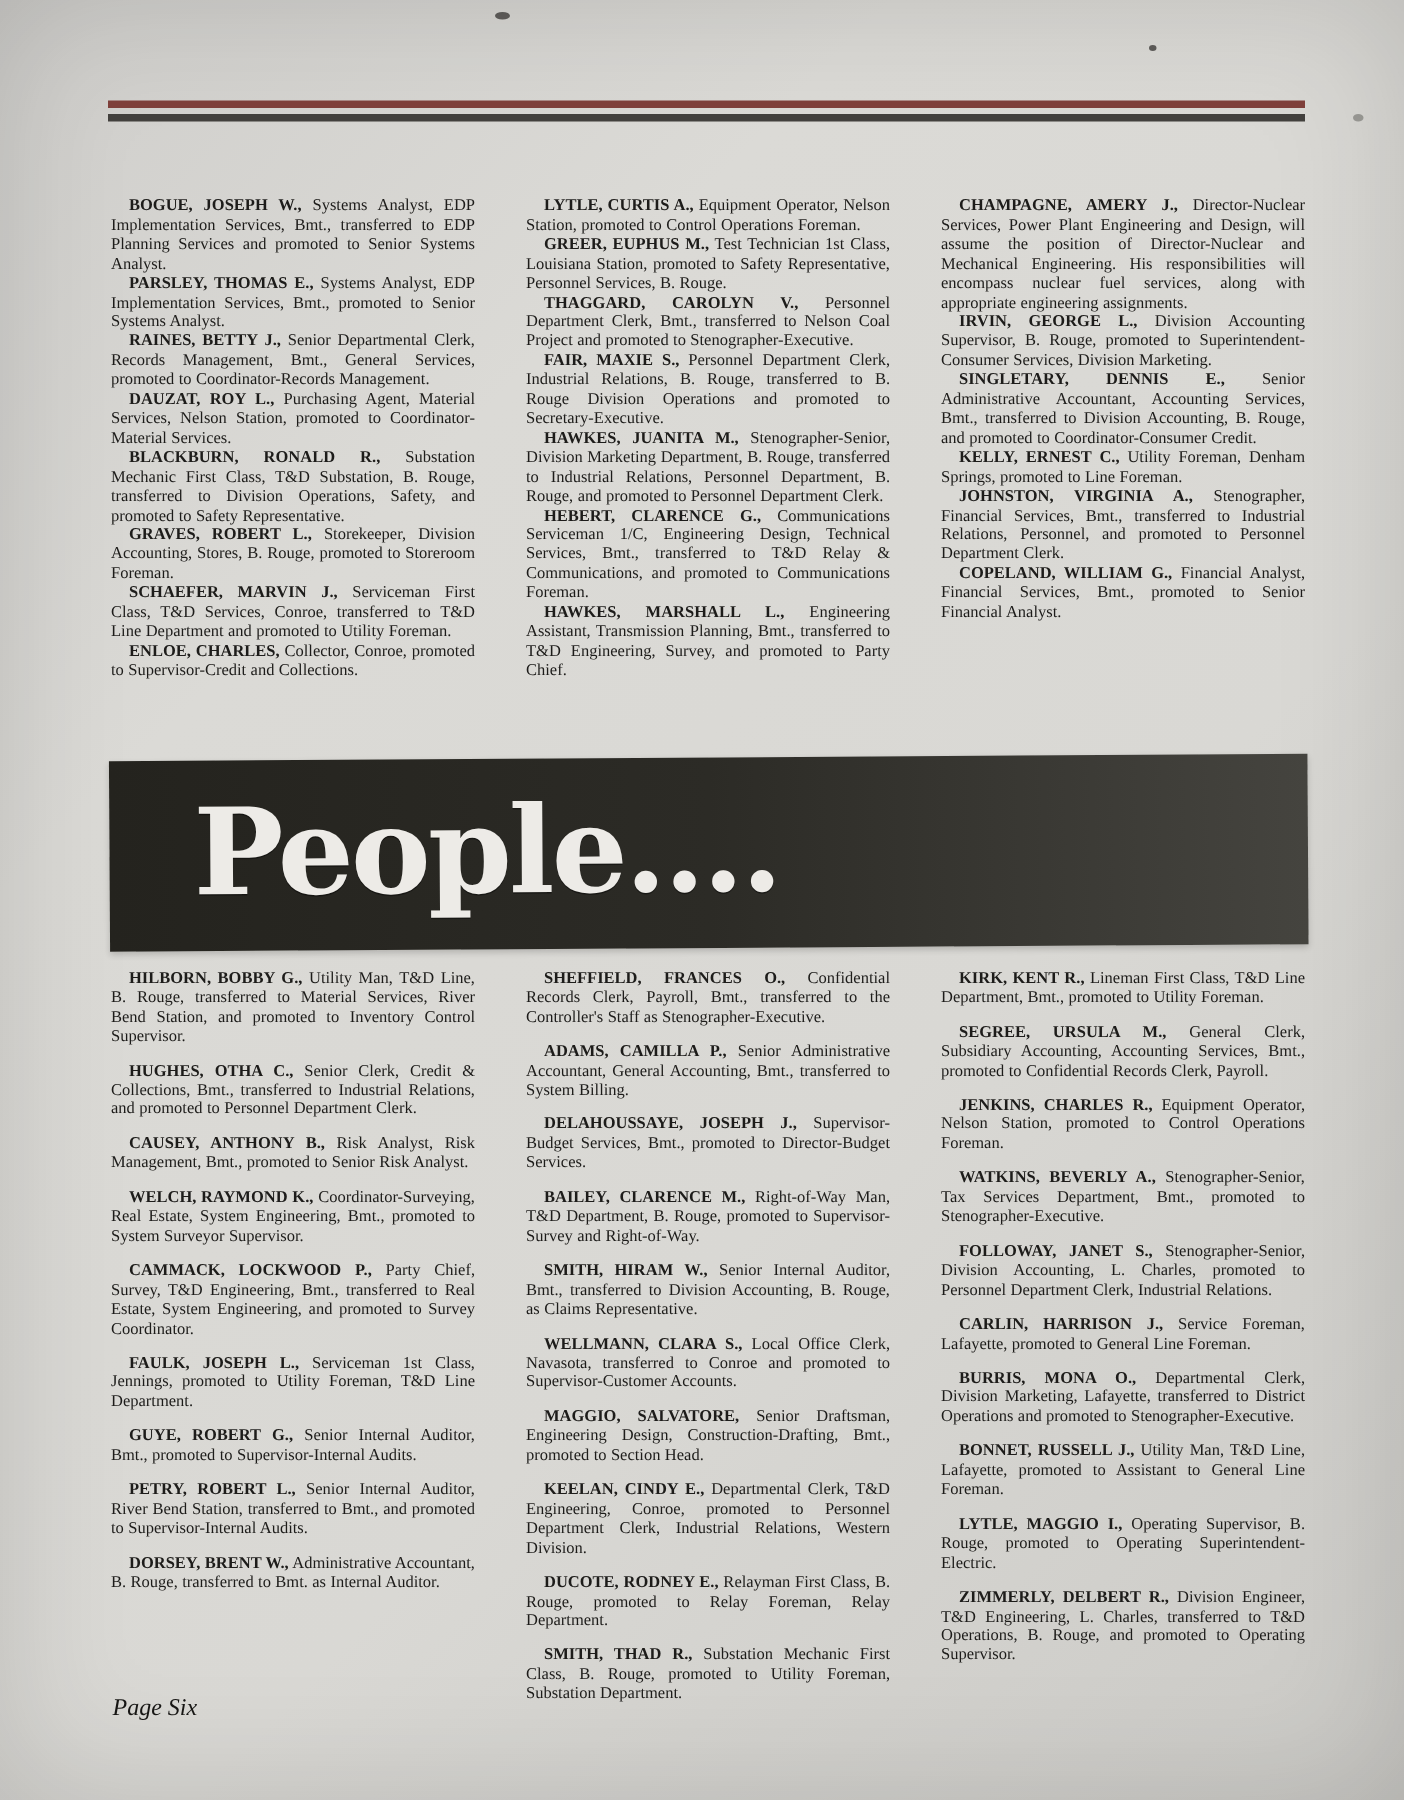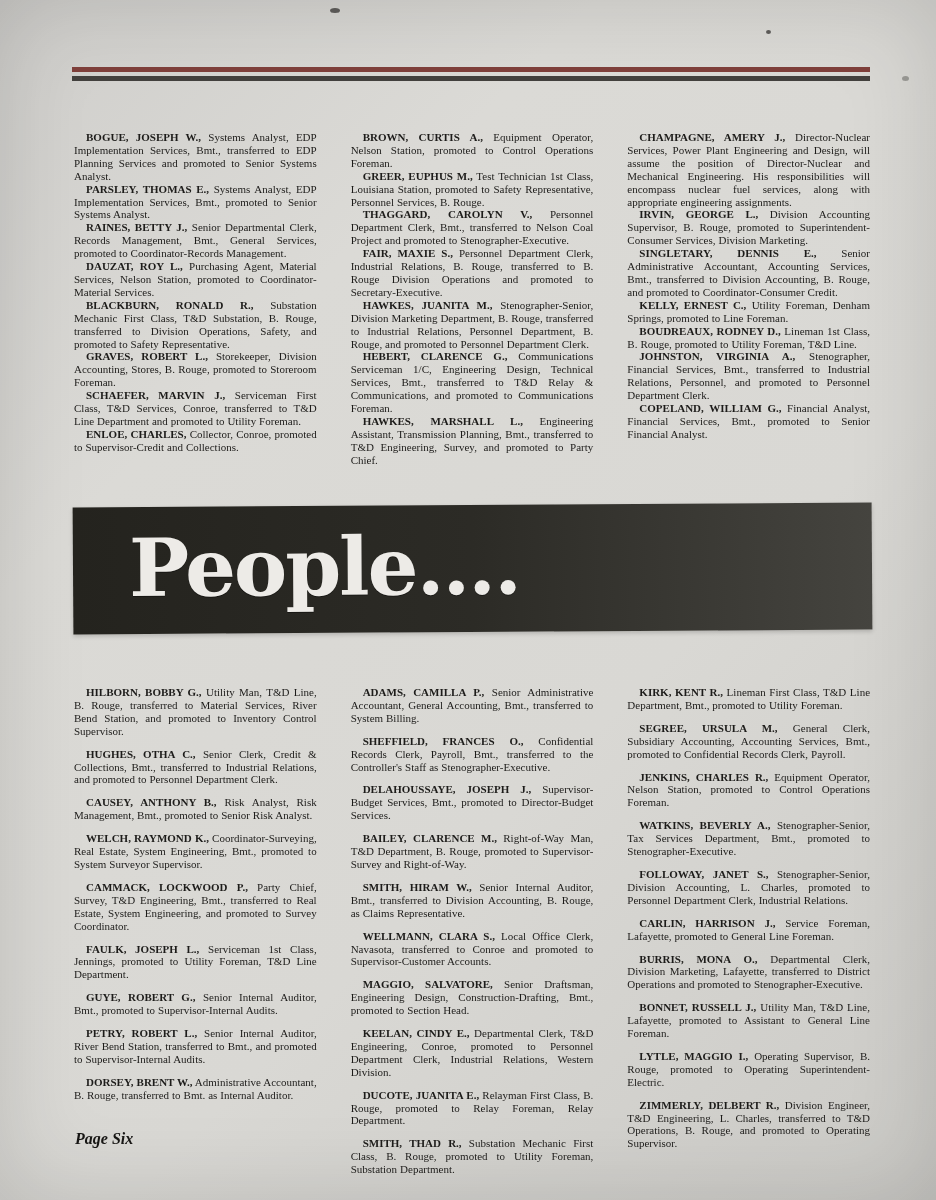--- a/index.html
+++ b/index.html
@@ -10,21 +10,21 @@
     background: linear-gradient(135deg,#cfcecb 0%, #dbdad6 28%, #d9d8d4 62%, #cbcac6 100%);
     box-shadow: inset 0 0 90px rgba(0,0,0,0.14);
     font-family:"Liberation Serif","DejaVu Serif",serif;
     color:#1d1c1a;
   }
   .rule { position:absolute; left:72px; width:798px; }
   .rule-red  { top:67px; height:5px; background:#7e3f3a; }
   .rule-dark { top:76px; height:5px; background:#42403d; }
   .section { position:absolute; left:74px; width:796px; display:flex; gap:34px; }
   .top-section { top:131px; }
-  .bottom-section { top:646px;margin-top:40px; }
+  .bottom-section { top:646px; }
   .col { flex:1; min-width:0; }
   .entry {
     font-size:11px; line-height:12.9px;
     text-align:justify; text-indent:12px;
     word-spacing:0.2px;
   }
   .entry b { font-weight:bold; }
   .spaced .entry { margin-bottom:10px; }
   .banner {
     position:absolute; left:73px; top:505px; width:799px; height:127px;
@@ -34,21 +34,21 @@
     box-shadow: 0 2px 4px rgba(0,0,0,0.18);
   }
   .banner-title {
     font-family:"DejaVu Serif","Liberation Serif",serif;
     font-weight:bold; font-size:80px; letter-spacing:-2px;
     color:#edebe7; padding-left:56px; padding-bottom:6px;
     text-shadow: 0 1px 0 rgba(0,0,0,0.4);
   }
   .footer {
     position:absolute; left:75px; top:1130px;
-    font-size:16px; font-weight:bold; font-style:italic; color:#171614;
+    font-size:16px; font-weight:normal; font-style:italic; color:#171614;
   }
   .speck { position:absolute; background:#3c3b38; border-radius:50%; opacity:0.8; }
   .s1 { left:330px; top:8px;  width:10px; height:5px; }
   .s2 { left:766px; top:30px; width:5px;  height:4px; }
   .s3 { left:902px; top:76px; width:7px;  height:5px; opacity:0.4; }
 </style>
 </head>
 <body>
 
 <div class="page">
@@ -65,34 +65,33 @@
         <p class="entry"><b>BOGUE, JOSEPH W.,</b> Systems Analyst, EDP Implementation Services, Bmt., transferred to EDP Planning Services and promoted to Senior Systems Analyst.</p>
         <p class="entry"><b>PARSLEY, THOMAS E.,</b> Systems Analyst, EDP Implementation Services, Bmt., promoted to Senior Systems Analyst.</p>
         <p class="entry"><b>RAINES, BETTY J.,</b> Senior Departmental Clerk, Records Management, Bmt., General Services, promoted to Coordinator-Records Management.</p>
         <p class="entry"><b>DAUZAT, ROY L.,</b> Purchasing Agent, Material Services, Nelson Station, promoted to Coordinator-Material Services.</p>
         <p class="entry"><b>BLACKBURN, RONALD R.,</b> Substation Mechanic First Class, T&amp;D Substation, B. Rouge, transferred to Division Operations, Safety, and promoted to Safety Representative.</p>
         <p class="entry"><b>GRAVES, ROBERT L.,</b> Storekeeper, Division Accounting, Stores, B. Rouge, promoted to Storeroom Foreman.</p>
         <p class="entry"><b>SCHAEFER, MARVIN J.,</b> Serviceman First Class, T&amp;D Services, Conroe, transferred to T&amp;D Line Department and promoted to Utility Foreman.</p>
         <p class="entry"><b>ENLOE, CHARLES,</b> Collector, Conroe, promoted to Supervisor-Credit and Collections.</p>
       </div>
     <div class="col">
-        <p class="entry"><b>BROWN, CURTIS A.,</b> Equipment Operator, Nelson Station, promoted to Control Operations Foreman.</p>
+        <p class="entry"><b>LYTLE, CURTIS A.,</b> Equipment Operator, Nelson Station, promoted to Control Operations Foreman.</p>
         <p class="entry"><b>GREER, EUPHUS M.,</b> Test Technician 1st Class, Louisiana Station, promoted to Safety Representative, Personnel Services, B. Rouge.</p>
         <p class="entry"><b>THAGGARD, CAROLYN V.,</b> Personnel Department Clerk, Bmt., transferred to Nelson Coal Project and promoted to Stenographer-Executive.</p>
         <p class="entry"><b>FAIR, MAXIE S.,</b> Personnel Department Clerk, Industrial Relations, B. Rouge, transferred to B. Rouge Division Operations and promoted to Secretary-Executive.</p>
         <p class="entry"><b>HAWKES, JUANITA M.,</b> Stenographer-Senior, Division Marketing Department, B. Rouge, transferred to Industrial Relations, Personnel Department, B. Rouge, and promoted to Personnel Department Clerk.</p>
         <p class="entry"><b>HEBERT, CLARENCE G.,</b> Communications Serviceman 1/C, Engineering Design, Technical Services, Bmt., transferred to T&amp;D Relay &amp; Communications, and promoted to Communications Foreman.</p>
         <p class="entry"><b>HAWKES, MARSHALL L.,</b> Engineering Assistant, Transmission Planning, Bmt., transferred to T&amp;D Engineering, Survey, and promoted to Party Chief.</p>
       </div>
     <div class="col">
         <p class="entry"><b>CHAMPAGNE, AMERY J.,</b> Director-Nuclear Services, Power Plant Engineering and Design, will assume the position of Director-Nuclear and Mechanical Engineering. His responsibilities will encompass nuclear fuel services, along with appropriate engineering assignments.</p>
         <p class="entry"><b>IRVIN, GEORGE L.,</b> Division Accounting Supervisor, B. Rouge, promoted to Superintendent-Consumer Services, Division Marketing.</p>
         <p class="entry"><b>SINGLETARY, DENNIS E.,</b> Senior Administrative Accountant, Accounting Services, Bmt., transferred to Division Accounting, B. Rouge, and promoted to Coordinator-Consumer Credit.</p>
         <p class="entry"><b>KELLY, ERNEST C.,</b> Utility Foreman, Denham Springs, promoted to Line Foreman.</p>
-        <p class="entry"><b>BOUDREAUX, RODNEY D.,</b> Lineman 1st Class, B. Rouge, promoted to Utility Foreman, T&amp;D Line.</p>
         <p class="entry"><b>JOHNSTON, VIRGINIA A.,</b> Stenographer, Financial Services, Bmt., transferred to Industrial Relations, Personnel, and promoted to Personnel Department Clerk.</p>
         <p class="entry"><b>COPELAND, WILLIAM G.,</b> Financial Analyst, Financial Services, Bmt., promoted to Senior Financial Analyst.</p>
       </div>
   </div>
 
   <div class="banner">
     <span class="banner-title">People....</span>
   </div>
 
   <div class="section bottom-section spaced">
@@ -101,29 +100,29 @@
         <p class="entry"><b>HUGHES, OTHA C.,</b> Senior Clerk, Credit &amp; Collections, Bmt., transferred to Industrial Relations, and promoted to Personnel Department Clerk.</p>
         <p class="entry"><b>CAUSEY, ANTHONY B.,</b> Risk Analyst, Risk Management, Bmt., promoted to Senior Risk Analyst.</p>
         <p class="entry"><b>WELCH, RAYMOND K.,</b> Coordinator-Surveying, Real Estate, System Engineering, Bmt., promoted to System Surveyor Supervisor.</p>
         <p class="entry"><b>CAMMACK, LOCKWOOD P.,</b> Party Chief, Survey, T&amp;D Engineering, Bmt., transferred to Real Estate, System Engineering, and promoted to Survey Coordinator.</p>
         <p class="entry"><b>FAULK, JOSEPH L.,</b> Serviceman 1st Class, Jennings, promoted to Utility Foreman, T&amp;D Line Department.</p>
         <p class="entry"><b>GUYE, ROBERT G.,</b> Senior Internal Auditor, Bmt., promoted to Supervisor-Internal Audits.</p>
         <p class="entry"><b>PETRY, ROBERT L.,</b> Senior Internal Auditor, River Bend Station, transferred to Bmt., and promoted to Supervisor-Internal Audits.</p>
         <p class="entry"><b>DORSEY, BRENT W.,</b> Administrative Accountant, B. Rouge, transferred to Bmt. as Internal Auditor.</p>
       </div>
     <div class="col">
+        <p class="entry"><b>SHEFFIELD, FRANCES O.,</b> Confidential Records Clerk, Payroll, Bmt., transferred to the Controller's Staff as Stenographer-Executive.</p>
         <p class="entry"><b>ADAMS, CAMILLA P.,</b> Senior Administrative Accountant, General Accounting, Bmt., transferred to System Billing.</p>
-        <p class="entry"><b>SHEFFIELD, FRANCES O.,</b> Confidential Records Clerk, Payroll, Bmt., transferred to the Controller's Staff as Stenographer-Executive.</p>
         <p class="entry"><b>DELAHOUSSAYE, JOSEPH J.,</b> Supervisor-Budget Services, Bmt., promoted to Director-Budget Services.</p>
         <p class="entry"><b>BAILEY, CLARENCE M.,</b> Right-of-Way Man, T&amp;D Department, B. Rouge, promoted to Supervisor-Survey and Right-of-Way.</p>
         <p class="entry"><b>SMITH, HIRAM W.,</b> Senior Internal Auditor, Bmt., transferred to Division Accounting, B. Rouge, as Claims Representative.</p>
         <p class="entry"><b>WELLMANN, CLARA S.,</b> Local Office Clerk, Navasota, transferred to Conroe and promoted to Supervisor-Customer Accounts.</p>
         <p class="entry"><b>MAGGIO, SALVATORE,</b> Senior Draftsman, Engineering Design, Construction-Drafting, Bmt., promoted to Section Head.</p>
         <p class="entry"><b>KEELAN, CINDY E.,</b> Departmental Clerk, T&amp;D Engineering, Conroe, promoted to Personnel Department Clerk, Industrial Relations, Western Division.</p>
-        <p class="entry"><b>DUCOTE, JUANITA E.,</b> Relayman First Class, B. Rouge, promoted to Relay Foreman, Relay Department.</p>
+        <p class="entry"><b>DUCOTE, RODNEY E.,</b> Relayman First Class, B. Rouge, promoted to Relay Foreman, Relay Department.</p>
         <p class="entry"><b>SMITH, THAD R.,</b> Substation Mechanic First Class, B. Rouge, promoted to Utility Foreman, Substation Department.</p>
       </div>
     <div class="col">
         <p class="entry"><b>KIRK, KENT R.,</b> Lineman First Class, T&amp;D Line Department, Bmt., promoted to Utility Foreman.</p>
         <p class="entry"><b>SEGREE, URSULA M.,</b> General Clerk, Subsidiary Accounting, Accounting Services, Bmt., promoted to Confidential Records Clerk, Payroll.</p>
         <p class="entry"><b>JENKINS, CHARLES R.,</b> Equipment Operator, Nelson Station, promoted to Control Operations Foreman.</p>
         <p class="entry"><b>WATKINS, BEVERLY A.,</b> Stenographer-Senior, Tax Services Department, Bmt., promoted to Stenographer-Executive.</p>
         <p class="entry"><b>FOLLOWAY, JANET S.,</b> Stenographer-Senior, Division Accounting, L. Charles, promoted to Personnel Department Clerk, Industrial Relations.</p>
         <p class="entry"><b>CARLIN, HARRISON J.,</b> Service Foreman, Lafayette, promoted to General Line Foreman.</p>
         <p class="entry"><b>BURRIS, MONA O.,</b> Departmental Clerk, Division Marketing, Lafayette, transferred to District Operations and promoted to Stenographer-Executive.</p>

